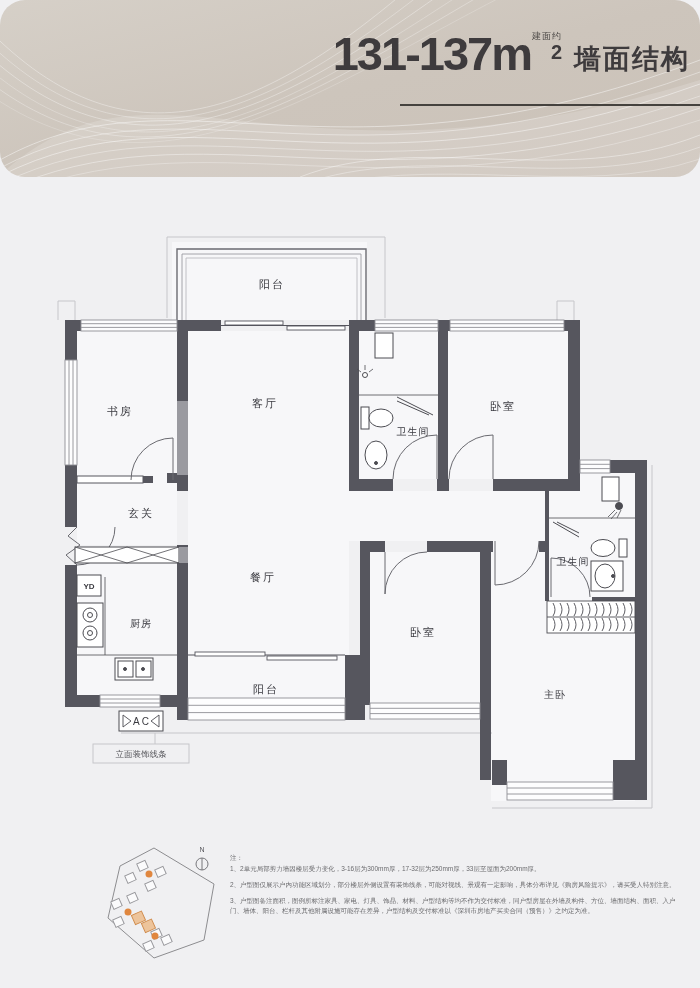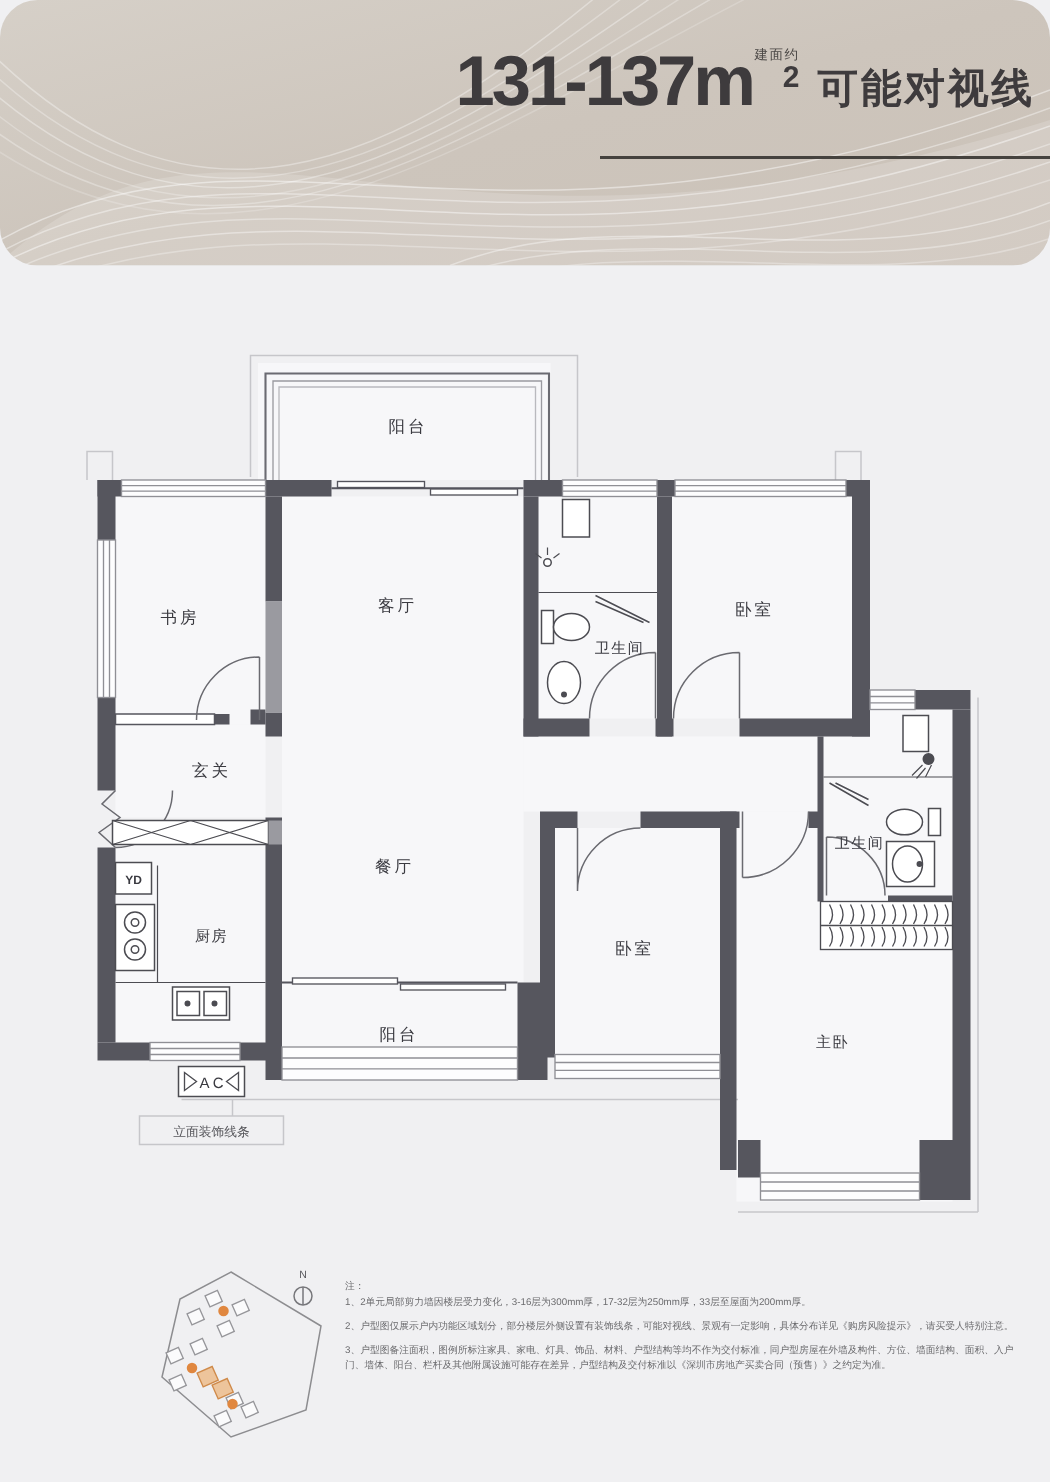--- a/index.html
+++ b/index.html
@@ -56,21 +56,21 @@
       <path d="M300,185 C425,140 570,195 700,147" opacity="0.35"></path>
       <path d="M300,193 C430,150 580,200 700,159" opacity="0.3"></path>
     </g>
   </svg>
   <div class="titlebox">
     <span class="title-num">131-137m</span>
     <span class="sup-col">
       <span class="jianmian">建面约</span>
       <span class="sq">2</span>
     </span>
-    <span class="title-type">可能对视线</span>
+    <span class="title-type">墙面结构</span>
   </div>
   <div class="title-rule"></div>
 </div>
 
 <svg class="plan" width="610" height="600" viewBox="0 0 610 600">
 
   <g fill="#f7f7f9">
     <rect x="117" y="17" width="195" height="78"></rect>
     <rect x="22" y="106" width="100" height="152"></rect>
     <rect x="133" y="106" width="161" height="324"></rect>

